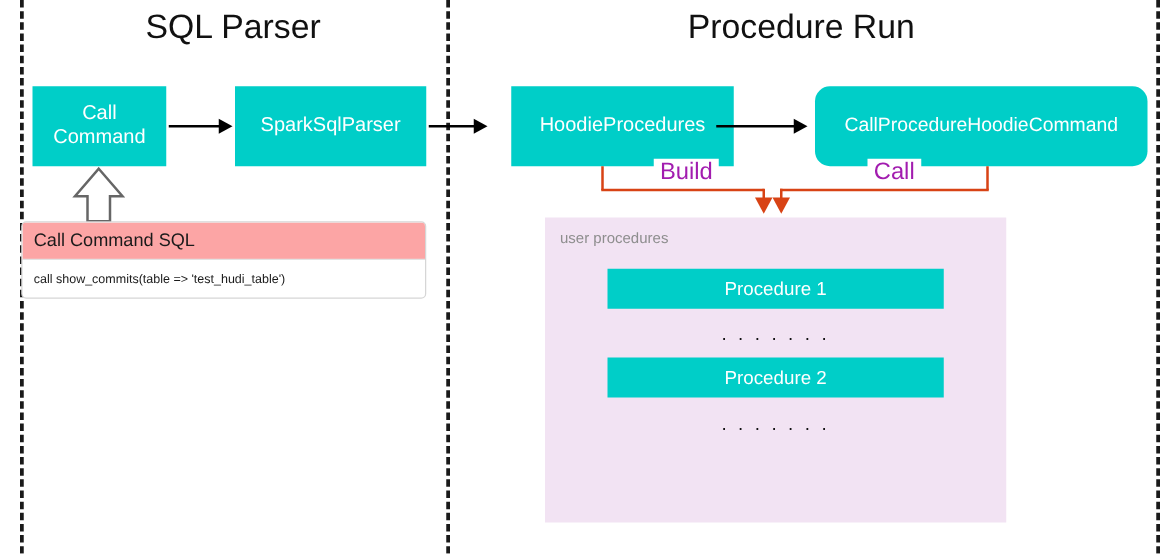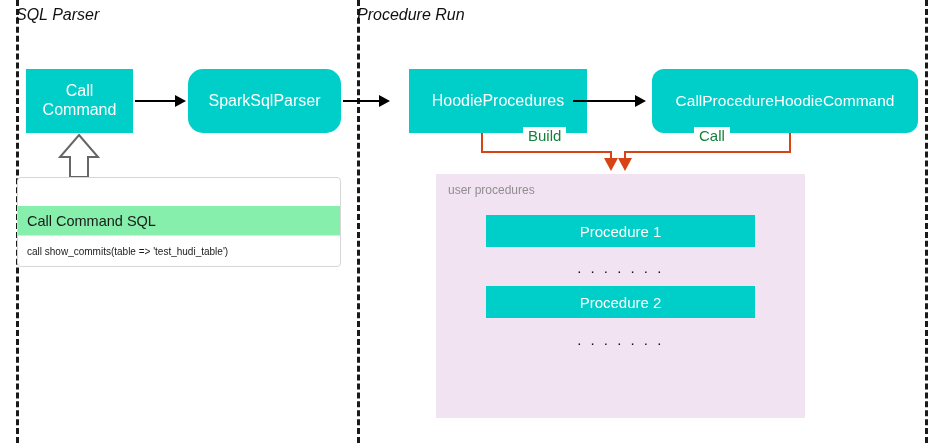--- a/index.html
+++ b/index.html
@@ -23,25 +23,24 @@
     width: 0;
     height: 443px;
     border-left: 3px dashed #1a1a1a;
   }
   #divider-left  { left: 16px; }
   #divider-mid   { left: 357px; }
   #divider-right { left: 925px; }
 
   .section-title {
     position: absolute;
-    font-size: 16px;
+    font-size: 27px;
     color: #111111;
     white-space: nowrap;
-    text-align: left;
-    font-style: italic;
+    text-align: center;
   }
 
   .node {
     position: absolute;
     background: #00CEC8;
     color: #ffffff;
     font-size: 16px;
     display: flex;
     align-items: center;
     justify-content: center;
@@ -80,22 +79,22 @@
   .oarrow-head {
     position: absolute;
     width: 0;
     height: 0;
     border-left: 7px solid transparent;
     border-right: 7px solid transparent;
     border-top: 13px solid #D84315;
   }
   .edge-label {
     position: absolute;
-    font-size: 15px;
-    color: #15803d;
+    font-size: 19px;
+    color: #a21caf;
     background: #ffffff;
     padding: 0 5px;
     white-space: nowrap;
   }
 
   
   .hollow-arrow {
     position: absolute;
   }
 
@@ -116,23 +115,22 @@
     padding: 5px 9px;
     font-size: 10px;
     color: #1a1a1a;
     border-bottom: 1px solid #e2e2e2;
     white-space: nowrap;
     height: 30px;
     display: flex;
     align-items: center;
   }
   .sql-row.header {
-    background: #86efac;
+    background: #fca5a5;
     font-size: 14.5px;
-    margin-top: 28px;
   }
   .sql-row:last-child { border-bottom: none; }
 
   
   .panel {
     position: absolute;
     left: 436px;
     top: 174px;
     width: 369px;
     height: 244px;
@@ -183,21 +181,21 @@
   <div class="section-title" style="left:357px; top:6px; width:568px;">Procedure Run</div>
 
   <div class="node" style="left:26px; top:69px; width:107px; height:64px; flex-direction:column;">
     <span>Call</span>
     <span>Command</span>
   </div>
 
   <div class="arrow-line" style="left:135px; top:100px; width:42px;"></div>
   <div class="arrow-head" style="left:175px; top:95px;"></div>
 
-  <div class="node" style="left:188px; top:69px; width:153px; height:64px;border-radius:15px;">SparkSqlParser</div>
+  <div class="node" style="left:188px; top:69px; width:153px; height:64px;">SparkSqlParser</div>
 
   <div class="arrow-line" style="left:343px; top:100px; width:38px;"></div>
   <div class="arrow-head" style="left:379px; top:95px;"></div>
 
   <div class="node" style="left:393px; top:69px; width:178px; height:64px;margin-left:16px;">HoodieProcedures</div>
 
   <div class="arrow-line" style="left:573px; top:100px; width:64px;"></div>
   <div class="arrow-head" style="left:635px; top:95px;"></div>
 
   <div class="node" style="left:652px; top:69px; width:266px; height:64px; font-size:15.5px;border-radius:12px;">CallProcedureHoodieCommand</div>

